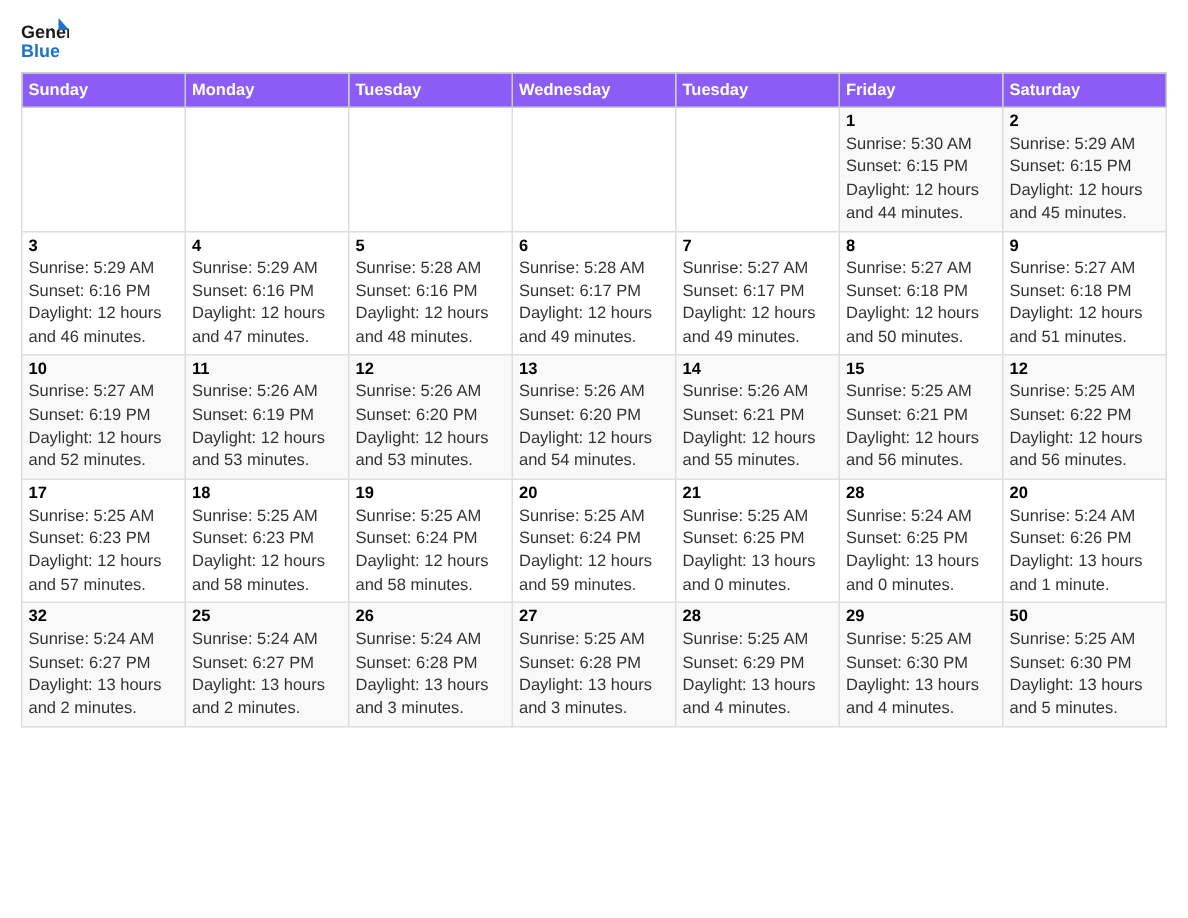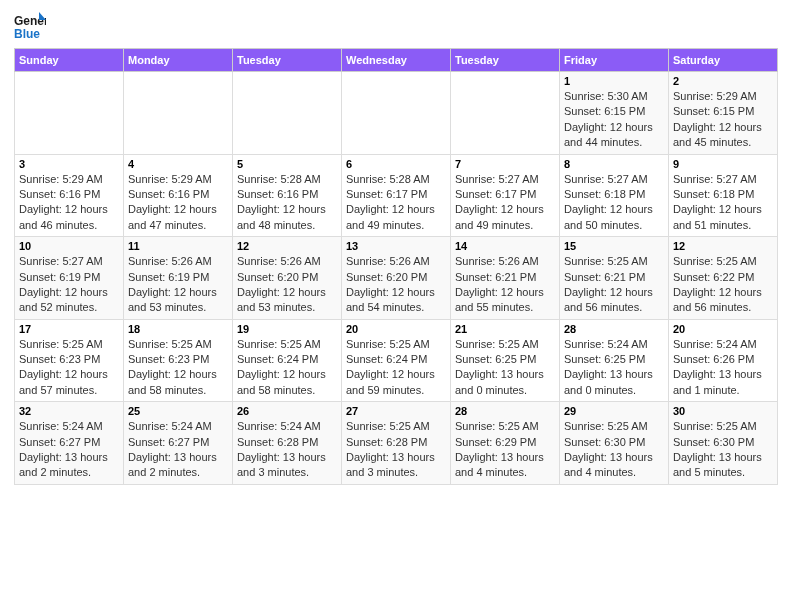--- a/index.html
+++ b/index.html
@@ -328,21 +328,21 @@
 and 4 minutes.</div>
           </td>
           <td>
             <span class="day-num">29</span>
             <div class="day-info" style="white-space: pre-line;">Sunrise: 5:25 AM
 Sunset: 6:30 PM
 Daylight: 13 hours
 and 4 minutes.</div>
           </td>
           <td>
-            <span class="day-num">30</span>
+            <span class="day-num">50</span>
             <div class="day-info" style="white-space: pre-line;">Sunrise: 5:25 AM
 Sunset: 6:30 PM
 Daylight: 13 hours
 and 5 minutes.</div>
           </td>
         </tr>
       </tbody>
   </table>
 </div>
 

